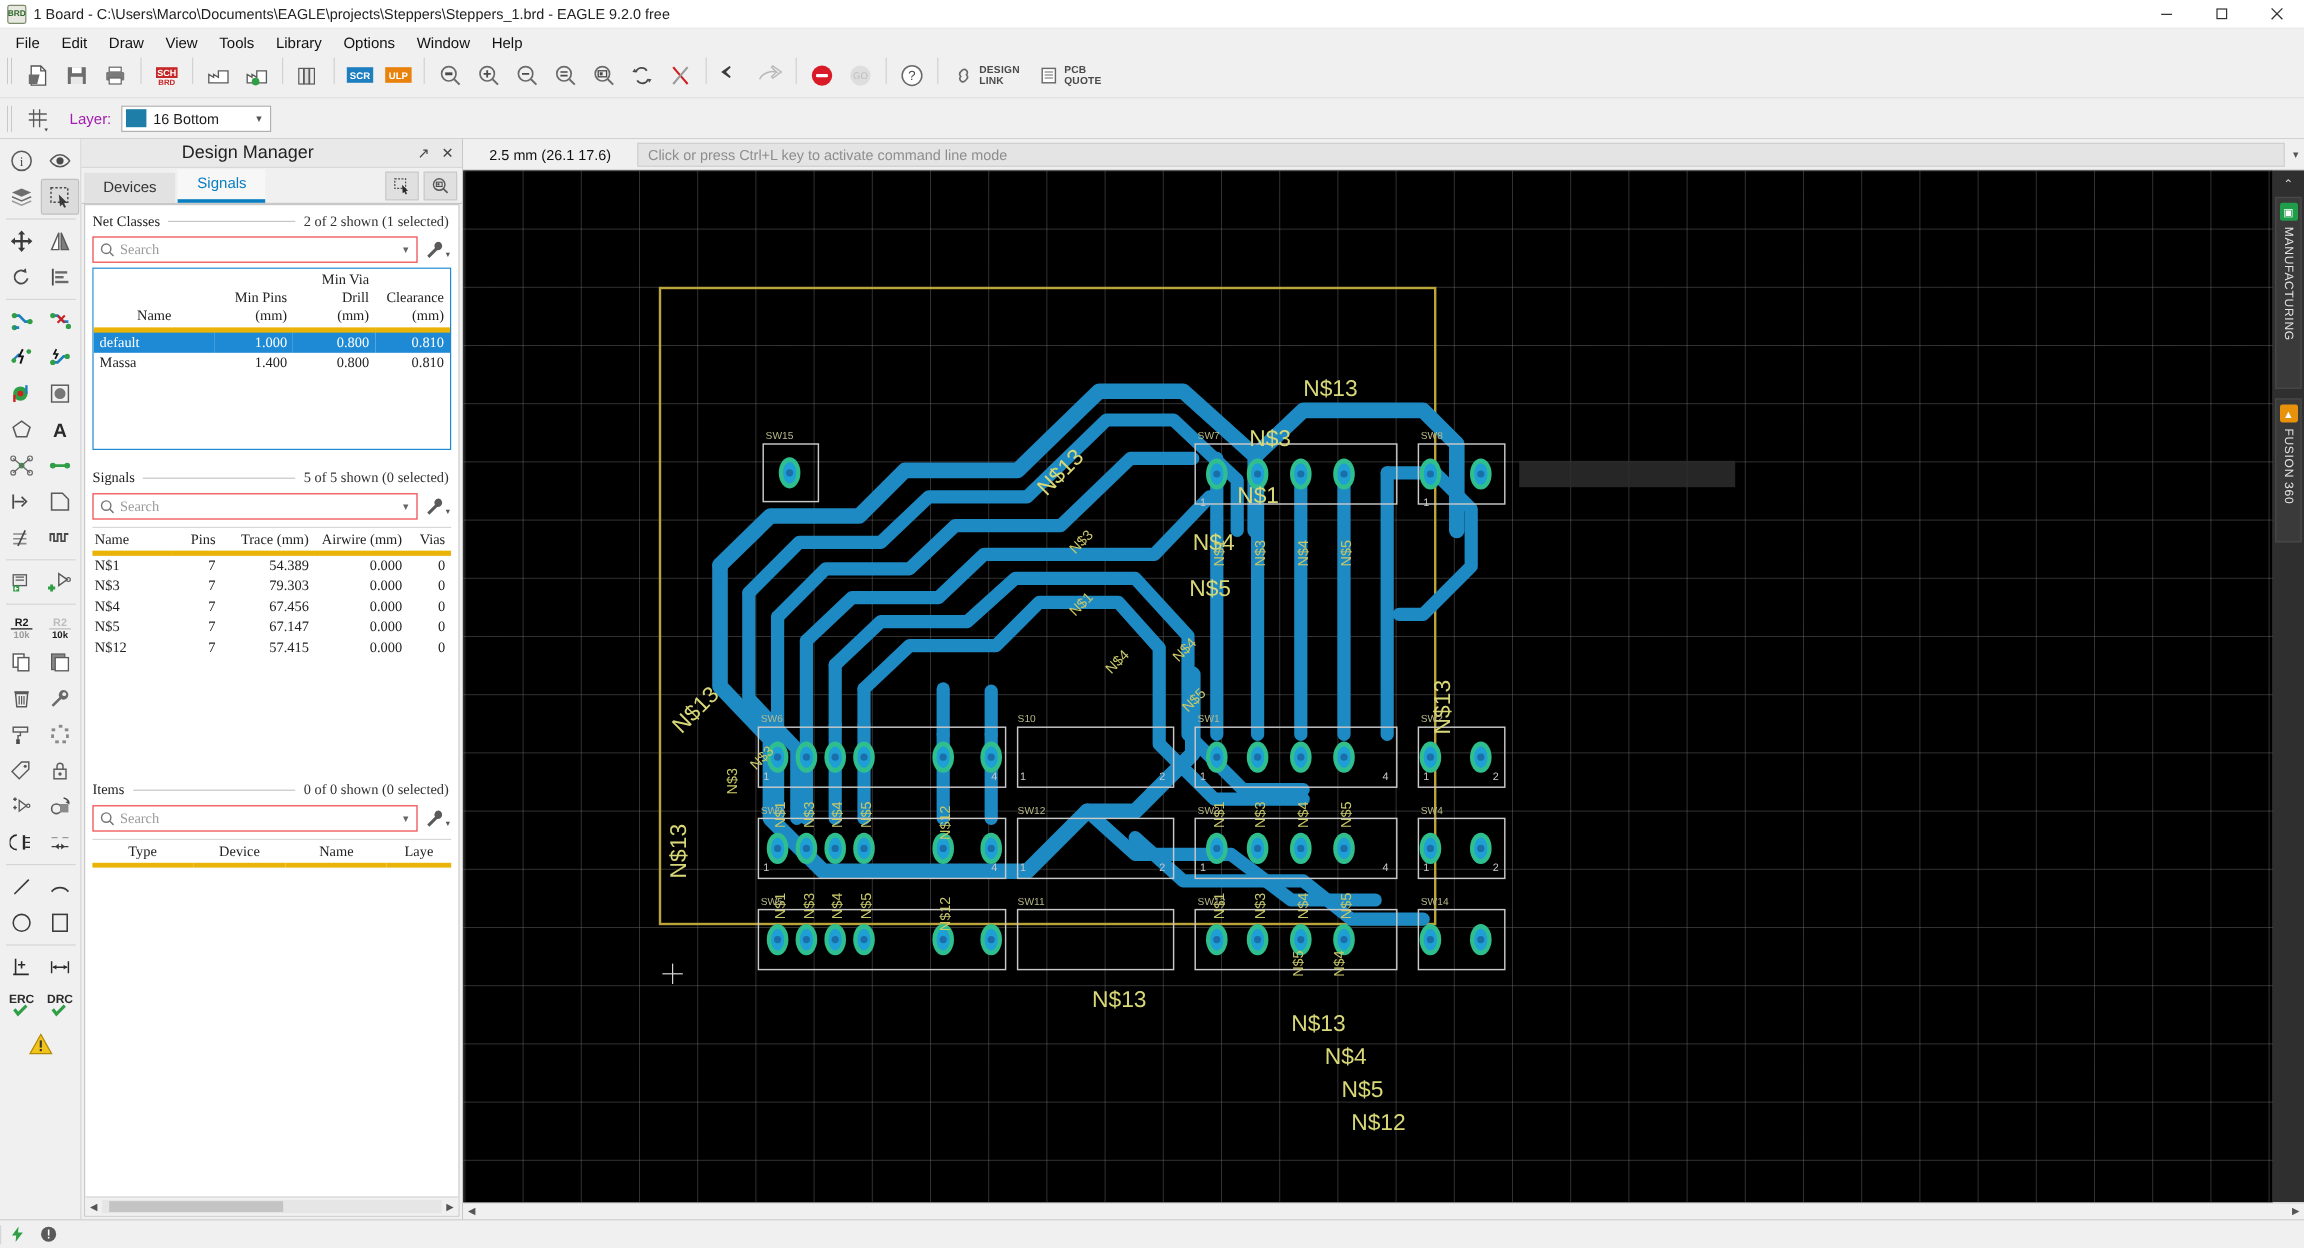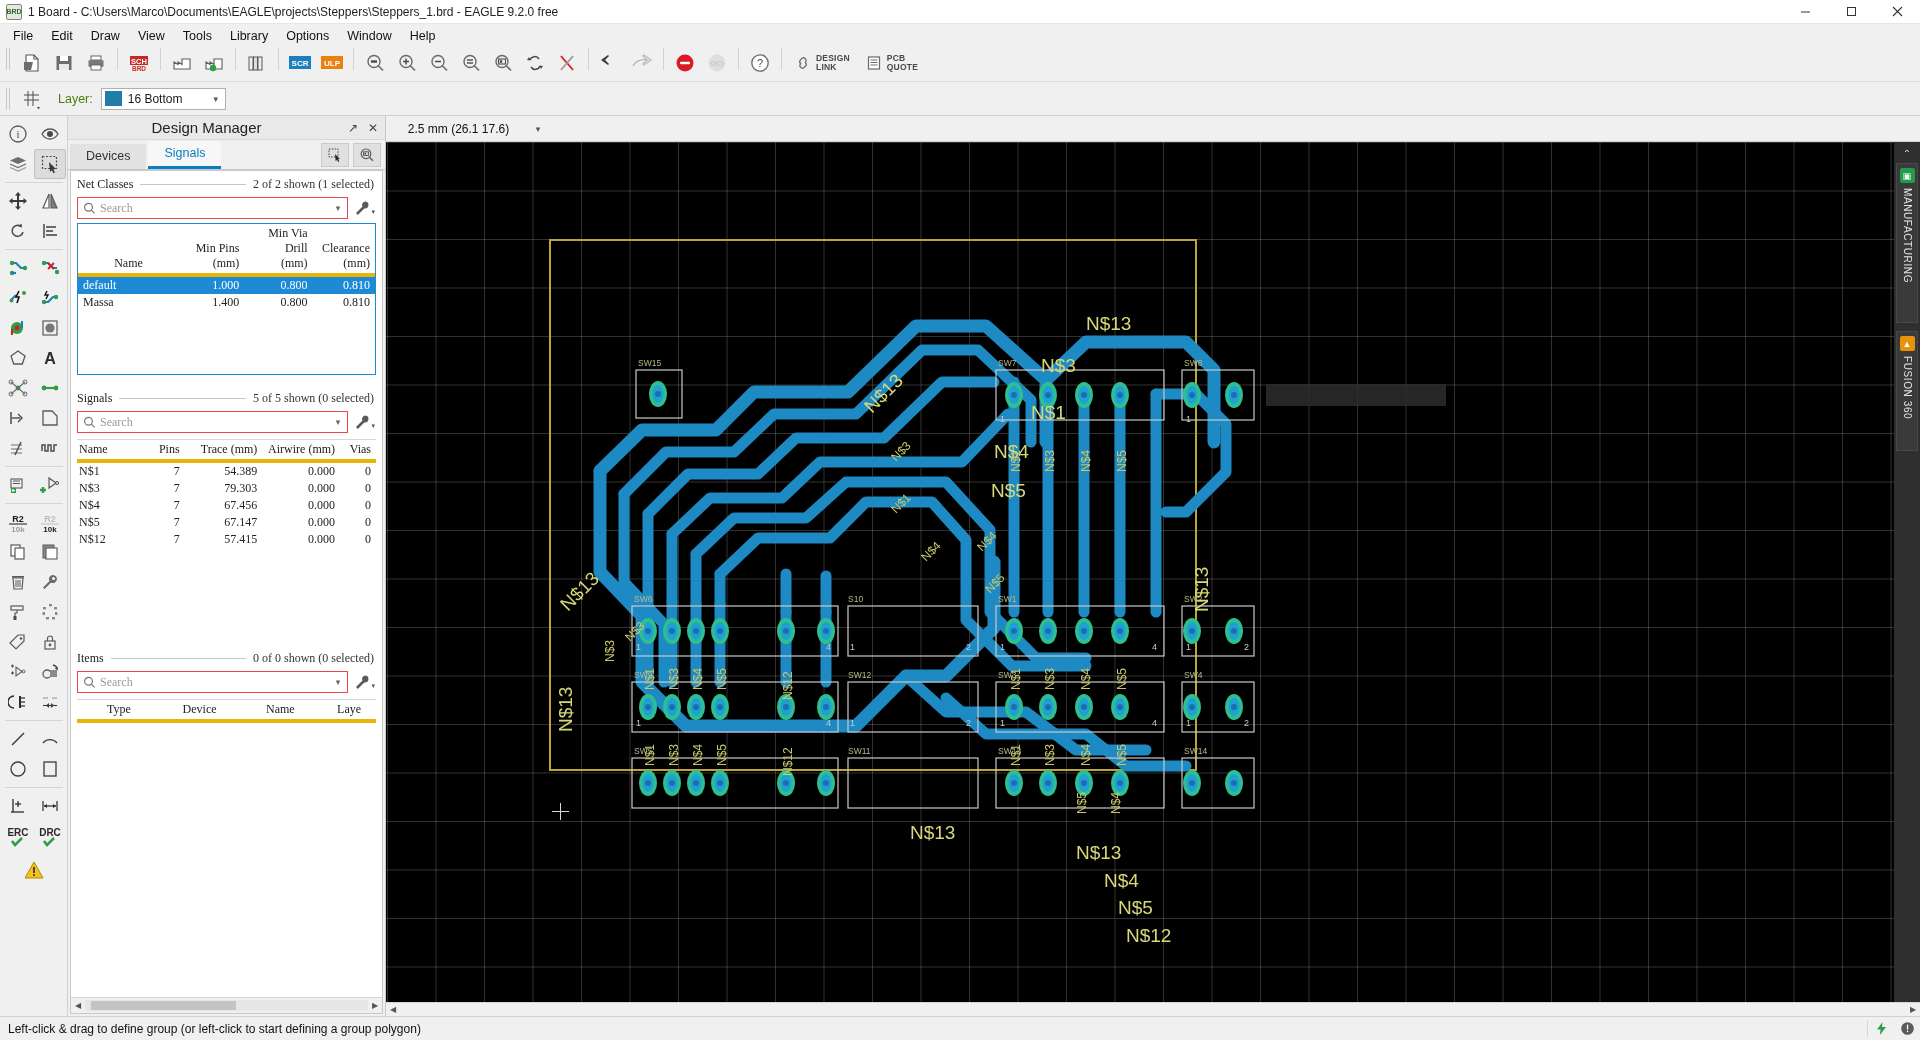--- a/index.html
+++ b/index.html
@@ -44,21 +44,21 @@
       linear-gradient(to right, transparent 4px, #c8c8c8 4px, #c8c8c8 5px, transparent 5px);
   }
   .tbtn { width:32px;height:30px; display:flex;align-items:center;justify-content:center; border-radius:2px;}
   .tsep { width:1px;height:22px;background:#d2d2d2;margin:0 5px;}
   .tb-label-btn { display:flex; align-items:center; gap:5px; padding:0 8px; height:30px;}
   .tb-label-btn .ll { font-size:8.5px; line-height:9.5px; color:#4a4a4a; font-weight:bold; letter-spacing:.2px;}
 
   
   .layerbar { height:34px; background:#f0f0f0; display:flex; align-items:center;
               border-bottom:1px solid #d0d0d0; flex:0 0 34px; padding-left:2px;}
-  .layer-label { font-size:12.5px; margin:0 8px 0 10px; color:#4d7c0f;}
+  .layer-label { font-size:12.5px; margin:0 8px 0 10px; color:#a21caf;}
   .layer-combo {
     display:flex;align-items:center; height:22px; width:125px;
     border:1px solid #b0b0b0; background:#fff;
   }
   .layer-swatch { width:17px;height:15px;background:#1f7ea8;margin:0 6px 0 3px;}
   .layer-combo .lc-text { flex:1; font-size:12px;}
   .layer-combo .lc-arrow { width:18px;text-align:center;color:#555;font-size:9px;}
 
   
   .body { flex:1; display:flex; min-height:0; }
@@ -1022,20 +1022,21 @@
               <div class="hs-thumb"></div>
             </div>
           <div class="hs-arrow">▶</div>
         </div>
       </div>
     </div>
 
     <div class="canvasarea">
       <div class="cmdbar">
         <div class="coord">2.5 mm (26.1 17.6)</div>
+        <div class="cmdinput">Click or press Ctrl+L key to activate command line mode</div>
         <div class="cmd-caret">▾</div>
       </div>
 
       <div class="canvas-wrap">
         <div class="canvas">
           <div class="board-outline" style="left:163px; top:97px; width:648px; height:532px;"></div>
           <div class="cross" style="left:166px; top:661px;"></div>
 
           <svg class="pcbsvg" width="1450" height="800" viewBox="0 0 1450 800">
             <defs>
@@ -1261,21 +1262,20 @@
 
       <div class="canvas-hscroll">
         <div class="hs-arrow">◀</div>
         <div class="hs-track" style="background:#f0f0f0"></div>
         <div class="hs-arrow">▶</div>
       </div>
     </div>
   </div>
 
   <div class="statusbar">
-    <div class="msg">Left-click &amp; drag to define group (or left-click to start defining a group polygon)</div>
     <div class="sb-sep"></div>
     <div class="sb-ic">
       <svg width="15" height="15" viewBox="0 0 15 15">
           <path d="M8.5 1L3 8.5h3.5L6 14l6-8H8z" fill="#2f9e44"></path>
         </svg>
     </div>
     <div class="sb-ic">
       <svg width="15" height="15" viewBox="0 0 15 15">
           <circle cx="7.5" cy="7.5" r="6.3" fill="#5a5a5a"></circle>
           <rect x="6.9" y="3.6" width="1.3" height="5" fill="#fff"></rect>

